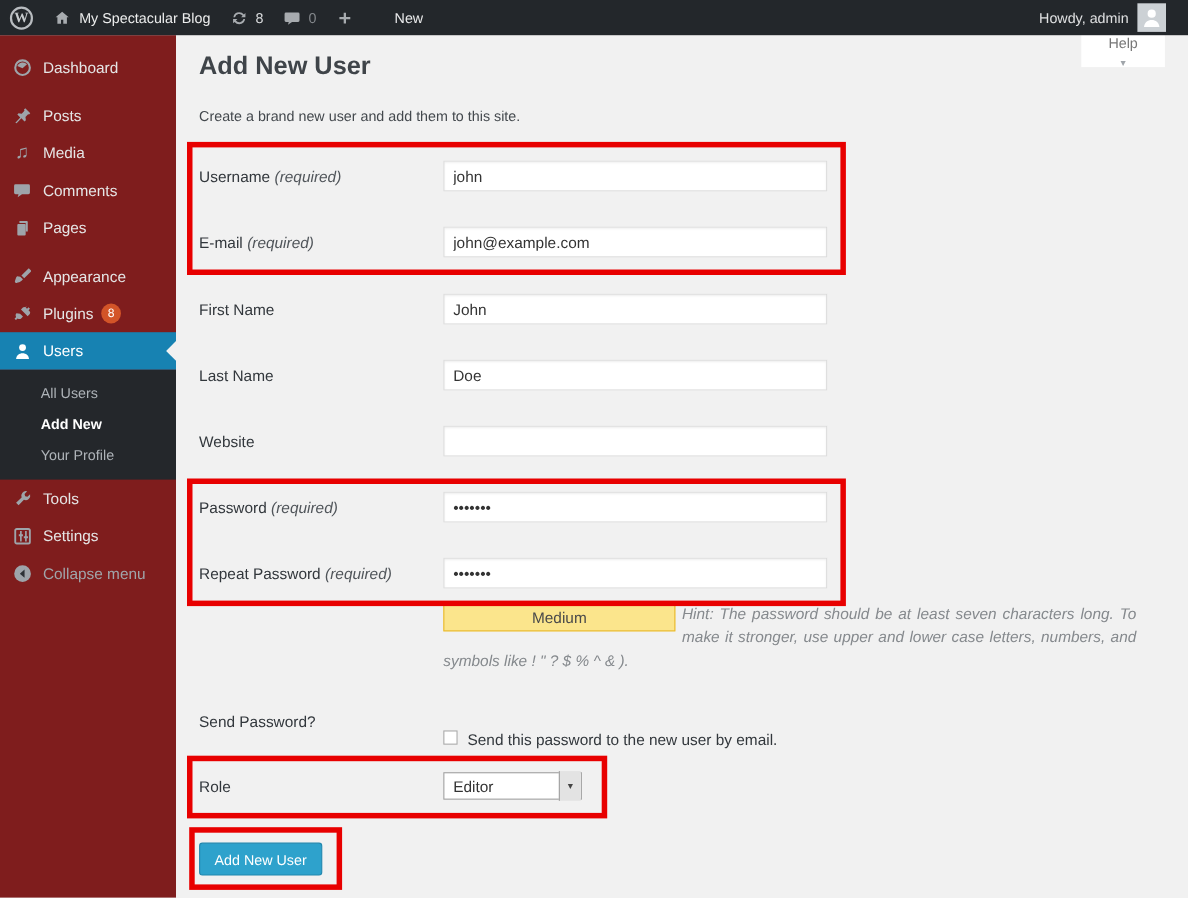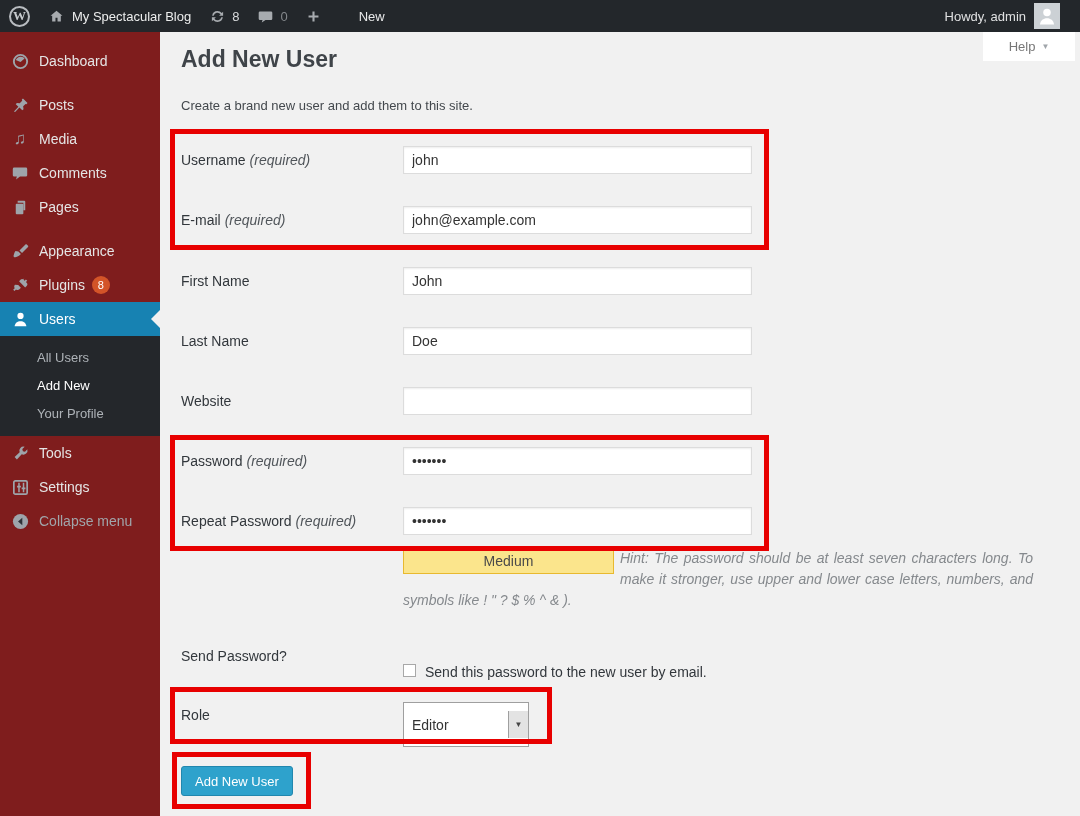--- a/index.html
+++ b/index.html
@@ -33,28 +33,28 @@
   .sb-item.active { background:#1782b2; color:#fff; }
   .sb-item.active .ic { color:#fff; }
   .active-arrow { position:absolute; right:0; top:50%; margin-top:-9px; width:0; height:0;
     border-top:9px solid transparent; border-bottom:9px solid transparent;
     border-right:9px solid #f1f1f1; }
   .badge { margin-left:7px; min-width:18px; height:18px; border-radius:50%;
     background:#d35428; color:#fff; font-size:11px; line-height:18px; text-align:center; }
   .sb-sub { background:#24272b; padding:8px 0; }
   .sb-sub-item { height:28px; line-height:28px; padding-left:37px; font-size:13px;
     color:#aeb3b8; cursor:pointer; }
-  .sb-sub-item.current { color:#ffffff; font-weight:normal; }
+  .sb-sub-item.current { color:#ffffff; font-weight:bold; }
   .sb-item.dim { color:#a0a5aa; }
 
   
   .main { position:absolute; left:160px; top:32px; width:920px; height:784px; background:#f1f1f1; }
-  .help-tab { position:absolute; left:823px; top:0; width:92px; height:29px; background:#fff;
+  .help-tab { position:absolute; left:823px; top:0; width:76px; height:29px; background:#fff;
     display:flex; align-items:center; justify-content:center; gap:6px;
-    font-size:13px; color:#777; cursor:pointer; }
+    font-size:13px; color:#777; cursor:pointer;flex-direction:column; }
   .help-caret { font-size:8px; color:#a0a5aa; }
   .page-title { position:absolute; left:21px; top:14px; font-size:23px; font-weight:600; color:#3f4449; }
   .page-sub { position:absolute; left:21px; top:66px; font-size:13px; color:#43484d; }
 
   .flabel { position:absolute; left:21px; font-size:14px; color:#32373c; }
   .req { font-style:italic; color:#50555a; margin-left:4px; }
   .tinput { position:absolute; left:243px; width:349px; height:28px; background:#fff;
     border:1px solid #dcdcdc; box-shadow:inset 0 1px 2px rgba(0,0,0,.07);
     font-family:"Liberation Sans", sans-serif; font-size:14px; color:#333; padding:0 8px; }
 
@@ -62,21 +62,21 @@
     font-size:14px; line-height:21px; font-style:italic; color:#85898d; text-align:justify; }
   .meter { float:left; width:211px; height:26px; margin-right:6px;
     background:#fbe58c; border:1px solid #e8b92f; font-style:normal;
     text-align:center; line-height:24px; font-size:14px; color:#4a4a4a; }
 
   .cb-row { position:absolute; left:243px; top:632px; display:flex; align-items:flex-start; }
   .checkbox { width:13px; height:13px; background:#fff; border:1px solid #a8a8a8;
     margin-right:9px; cursor:pointer; flex:none; }
   .cb-label { font-size:14px; color:#32373c; }
 
-  .role-select { position:absolute; left:243px; top:670px; width:126px; height:45px;
+  .role-select { position:absolute; left:243px; top:670px; width:126px; height:25px;
     background:#fff; border:1px solid #9f9f9f; display:flex; align-items:center;
     font-size:14px; color:#333; cursor:pointer; }
   .role-value { flex:1; padding-left:8px; }
   .sel-btn { width:20px; height:27px; background:#e3e3e3; border-left:1px solid #9f9f9f;
     display:flex; align-items:center; justify-content:center; font-size:8px; color:#444; }
 
   .submit-btn { position:absolute; left:21px; top:734px; height:30px; padding:0 13px;
     background:#2ea2cc; border:1px solid #2187ae; border-radius:3px;
     color:#fff; font-size:13px; font-family:"Liberation Sans", sans-serif; cursor:pointer; }
 

